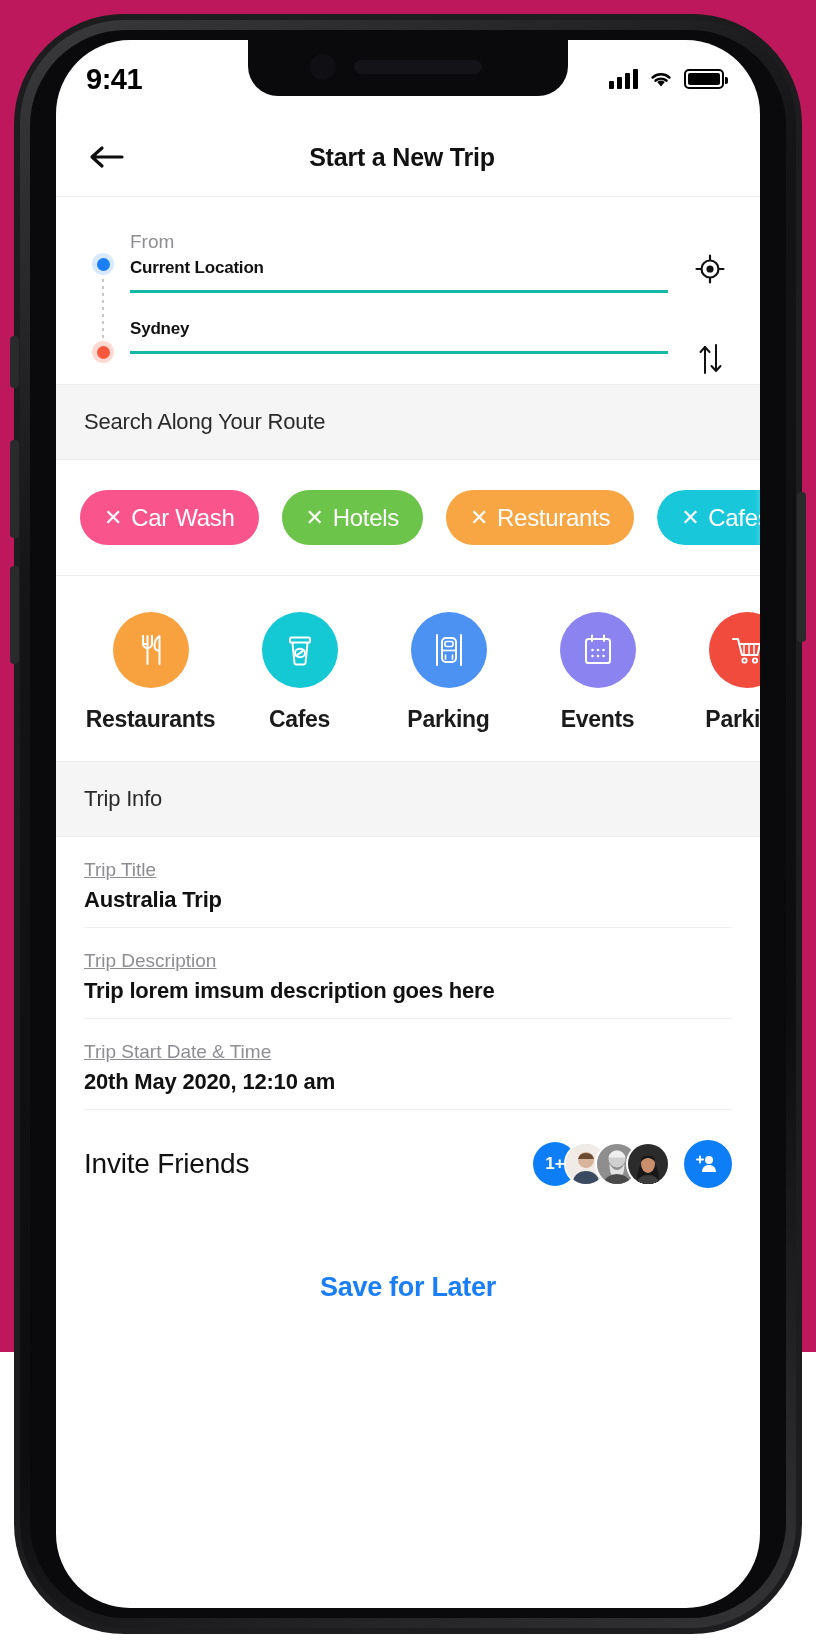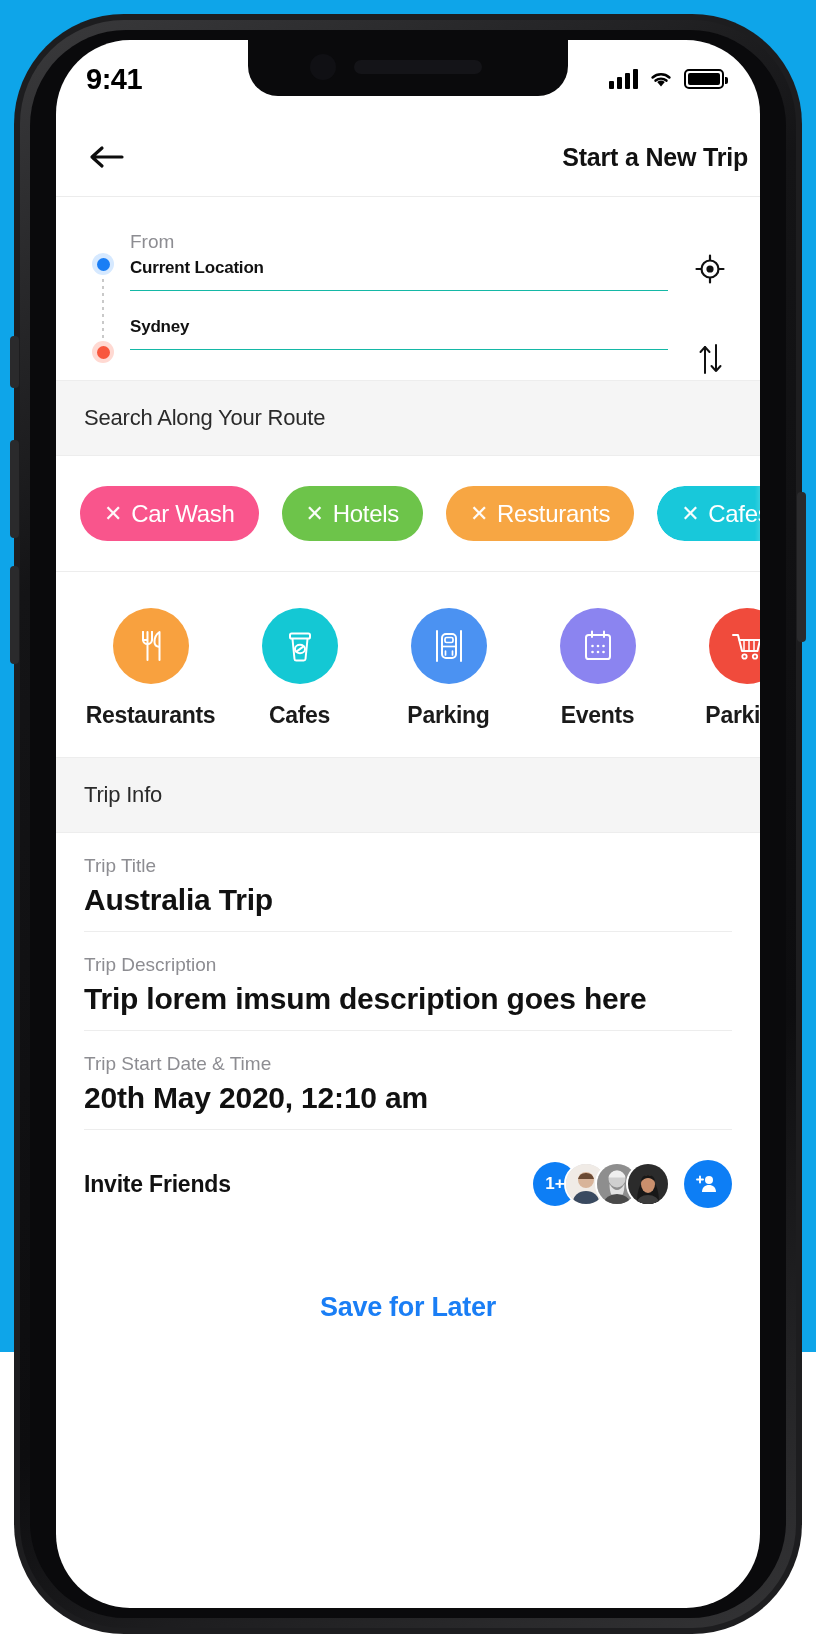--- a/index.html
+++ b/index.html
@@ -2,21 +2,21 @@
 <html><head>
 <meta charset="utf-8">
 <style>
   * { box-sizing: border-box; margin: 0; padding: 0; }
   html, body {
     width: 816px; height: 1648px;
     background: #ffffff;
     font-family: "Liberation Sans", sans-serif;
     overflow: hidden;
   }
-  .stage { position: relative; width: 816px; height: 1352px; background:#0ea5e9; }
+  .stage { position: relative; width: 816px; height: 1352px; background:#be185d; }
 
   
   .phone-body {
     position: absolute; left: 14px; top: 14px;
     width: 788px; height: 1620px;
     border-radius: 110px;
     background: #1d1d1f;
   }
   .phone-body::after{
     content:""; position:absolute; inset:6px;
@@ -71,42 +71,42 @@
   .battery::after{content:"";position:absolute;right:-6px;top:6px;width:3px;height:7px;background:#000;border-radius:0 2px 2px 0;}
   .battery i{position:absolute;inset:2px;background:#000;border-radius:2px;display:block;}
 
   
   .navbar{
     height:78px; display:flex; align-items:center; position:relative;
     padding:0 28px; background:#fff;
   }
   .back-btn{ width:46px;height:46px; display:flex;align-items:center;justify-content:center; cursor:pointer;}
   .nav-title{
-    position:absolute; left:0; right:12px; text-align:right;
+    position:absolute; left:0; right:12px; text-align:center;
     font-size:25px; font-weight:700; color:#111; letter-spacing:-0.2px;
   }
   .divider-soft{ height:1px; background:#ececec; }
 
   
   .route{
     padding:34px 28px 30px 28px; display:flex; gap:0; background:#fff; position:relative;
   }
   .route-rail{ width:46px; position:relative; flex:0 0 46px; }
   .dot{ position:absolute; left:8px; width:22px;height:22px;border-radius:50%;
         display:flex;align-items:center;justify-content:center;}
   .dot span{ width:13px;height:13px;border-radius:50%; display:block;}
   .dot.start{ top:22px; background:#d6e9ff;}
   .dot.start span{ background:#1a7ef5;}
   .dot.end{ top:110px; background:#ffd9d2;}
   .dot.end span{ background:#f8573d;}
   .rail-line{ position:absolute; left:18px; top:48px; width:2px; height:62px;
      background-image: linear-gradient(#c9c9c9 50%, rgba(255,255,255,0) 0%);
      background-size: 2px 7px; background-repeat: repeat-y;}
   .route-fields{ flex:1; }
-  .field{ padding-bottom:12px; border-bottom:1px solid #14b8a6; margin-bottom:26px; }
+  .field{ padding-bottom:12px; border-bottom:3px solid #14b8a6; margin-bottom:26px; }
   .field:last-child{ margin-bottom:0; }
   .field-label{ font-size:19px; color:#8d8d92; margin-bottom:5px; }
   .field-value{ font-size:17px; font-weight:700; color:#111; letter-spacing:-0.2px;}
   .route-actions{ width:64px; flex:0 0 64px; position:relative; }
   .act{ position:absolute; right:2px; width:40px;height:40px;
         display:flex;align-items:center;justify-content:center; cursor:pointer;}
   .act.gps{ top:18px; }
   .act.swap{ top:108px; }
 
   
@@ -135,26 +135,26 @@
     width:76px;height:76px;border-radius:50%; margin:0 auto 18px auto;
     display:flex;align-items:center;justify-content:center;
   }
   .cat-label{ font-size:23px; font-weight:700; color:#1a1a1a; letter-spacing:-0.3px; white-space:nowrap;}
   .cats .cat:last-child{ -webkit-mask-image:linear-gradient(to right,#000 60%,rgba(0,0,0,0) 92%);
                          mask-image:linear-gradient(to right,#000 60%,rgba(0,0,0,0) 92%);}
 
   
   .info-list{ padding:0 28px; background:#fff;}
   .info-row{ padding:22px 0 14px 0; border-bottom:1px solid #ededed; }
-  .info-label{ font-size:19px; color:#8d8d92; margin-bottom:6px; }
-  .info-value{ font-size:30px; font-weight:700; color:#111; letter-spacing:-0.2px;}
+  .info-label{ font-size:19px; color:#8d8d92; margin-bottom:6px;text-decoration:underline; }
+  .info-value{ font-size:22px; font-weight:700; color:#111; letter-spacing:-0.2px;}
 
   
   .invite{ display:flex; align-items:center; justify-content:space-between; padding:30px 28px 0 28px;}
-  .invite-label{ font-size:23px; font-weight:700; color:#111; letter-spacing:-0.2px;}
+  .invite-label{ font-size:28px; font-weight:400; color:#111; letter-spacing:-0.2px;}
   .invite-right{ display:flex; align-items:center; gap:14px;}
   .stack{ display:flex; align-items:center; }
   .av{ width:44px;height:44px;border-radius:50%; border:2.5px solid #fff; margin-left:-13px;
        overflow:hidden; position:relative; background:#ddd;}
   .av:first-child{ margin-left:0; }
   .av.count{ background:#0d7ef5; color:#fff; display:flex; align-items:center; justify-content:center;
              font-size:17px; font-weight:700; border:none; width:44px;height:44px;}
   .addbtn{ width:48px;height:48px;border-radius:50%;background:#0d7ef5; display:flex;
            align-items:center;justify-content:center; cursor:pointer;}
 

